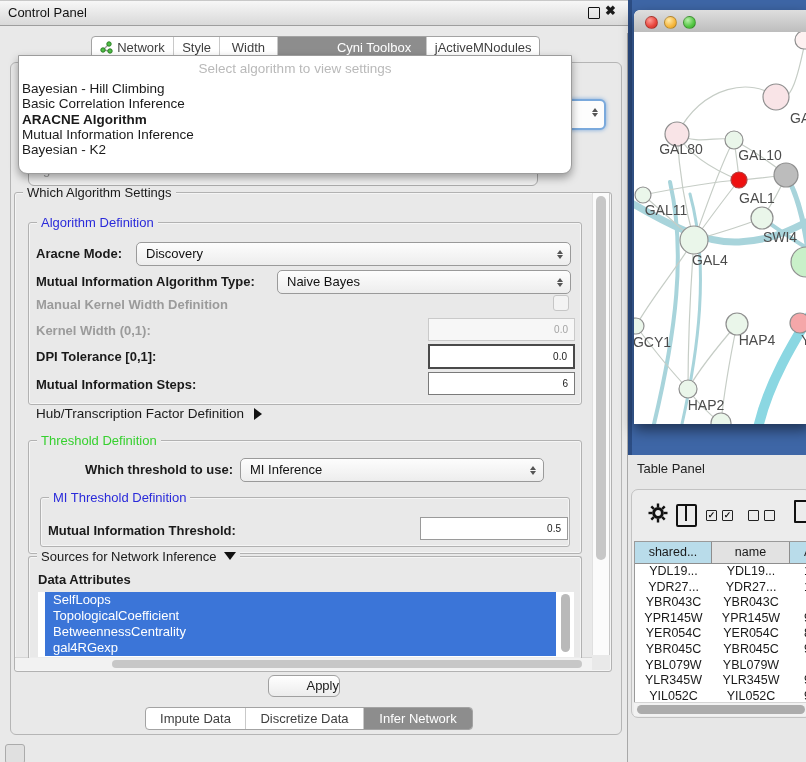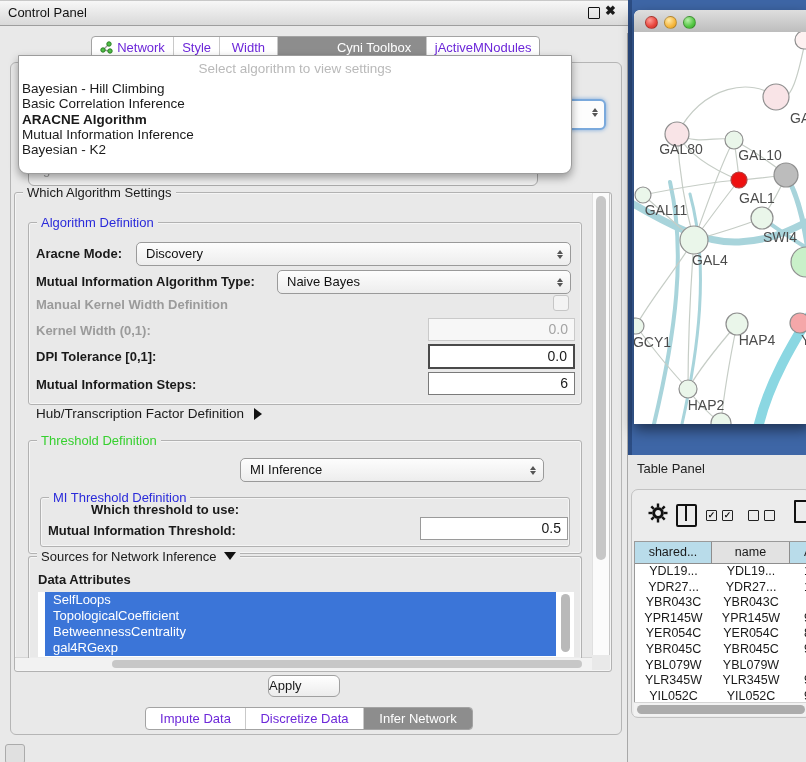--- a/index.html
+++ b/index.html
@@ -11,21 +11,21 @@
   #cp-titlebar{left:0;top:8;width:628px;height:24px;
     background:linear-gradient(#f7f7f7,#d9d9d9);border-top:1px solid #c8c8c8;border-bottom:1px solid #9e9e9e;}
   #cp-title{left:8px;top:4px;font-size:13px;color:#111;}
   .tb-icon{top:6px;width:10px;height:10px;cursor:default;}
   #float-icon{left:588px;border:1.5px solid #111;border-radius:1px;}
   #close-icon{left:605px;font-weight:bold;font-size:13px;line-height:10px;top:5px;width:14px;height:14px;}
   #cp-body{left:0;top:33px;width:627px;height:729px;background:#e9e9e9;border-right:1px solid #a8a8a8;}
 
   
   .seg-bar{display:flex;background:#fff;border:1px solid #a3a3a3;border-radius:4px;overflow:hidden;height:21px;}
-  .seg{display:flex;align-items:center;justify-content:center;font-size:13px;color:#6d28d9;
+  .seg{display:flex;align-items:center;justify-content:center;font-size:13px;color:#404040;
        border-right:1px solid #c9c9c9;white-space:nowrap;cursor:default;}
   .seg:last-child{border-right:none;}
   .seg.sel{background:#8d8d8d;color:#fff;}
   #top-tabs{left:91px;top:36px;width:447px;}
   #bottom-tabs{left:145px;top:707px;width:326px;}
 
   
   #cp-outer{left:10px;top:62px;width:610px;height:671px;border:1px solid #b5b5b5;border-radius:6px;background:#e9e9e9;}
 
   
@@ -51,34 +51,34 @@
   .lbl.dis{color:#9b9b9b;}
 
   
   .combo{background:linear-gradient(#fdfdfd,#ededed);border:1px solid #9a9a9a;border-radius:5px;
      height:22px;line-height:21px;padding-left:9px;font-size:13px;color:#111;}
   .stepper{position:absolute;width:11px;height:14px;display:flex;flex-direction:column;align-items:center;
      justify-content:center;gap:1px;}
   .stepper i{display:block;width:0;height:0;border-left:3.5px solid transparent;border-right:3.5px solid transparent;}
   .stepper .up{border-bottom:4px solid #555;}
   .stepper .dn{border-top:4px solid #555;}
-  .inp{background:#fff;text-align:right;padding-right:6px;font-size:14px;line-height:21px;height:21px;}
+  .inp{background:#fff;text-align:right;padding-right:6px;font-size:10px;line-height:21px;height:21px;}
   .checkbox{width:14px;height:14px;border:1px solid #c6c6c6;border-radius:3px;background:#f3f3f3;}
 
   
   .attr-row{height:16px;line-height:16px;background:#3b75d8;color:#fff;font-size:13px;padding-left:8px;}
 
   
   .sb-track-v{background:#fbfbfb;border-left:1px solid #e0e0e0;border-right:1px solid #c9c9c9;}
   .sb-thumb{background:#c7c7c7;border-radius:5px;}
   .sb-track-h{background:#f2f2f2;border-top:1px solid #d5d5d5;}
 
   
   .btn{border:1px solid #a0a0a0;border-radius:6px;background:linear-gradient(#fff,#ececec);
-     text-align:left;font-size:13px;line-height:20px;cursor:default;}
+     text-align:right;font-size:13px;line-height:20px;cursor:default;}
 
   
   #desktop{left:628px;top:0;width:178px;height:455px;
      background:linear-gradient(90deg,#2c4d84 0 4px,#3e66a6 4px);}
   #net-win{left:634px;top:10px;width:176px;height:414px;background:#fff;border-radius:6px 6px 0 0;
      box-shadow:0 6px 14px rgba(0,0,0,.5);overflow:hidden;}
   #net-titlebar{left:0;top:0;width:176px;height:22px;background:linear-gradient(#dedede,#bdbdbd);
      border-bottom:1px solid #8f8f8f;border-radius:6px 6px 0 0;}
   .light{top:5.5px;width:11px;height:11px;border-radius:50%;border:1px solid rgba(0,0,0,.25);}
   #light-red{left:11px;background:radial-gradient(circle at 35% 30%,#ff9d96,#e8453c 60%,#c33127);}
@@ -200,21 +200,21 @@
 <div class="abs inp" style="left:428px;top:372px;width:139px;border:1px solid #7a7a7a;">6</div>
 
 <div class="abs" style="left:36px;top:406px;font-size:13.5px;">
   <span>Hub/Transcription Factor Definition</span>
   <span style="display:inline-block;margin-left:6px;width:0;height:0;border-top:6px solid transparent;border-bottom:6px solid transparent;border-left:8px solid #111;vertical-align:-2px;"></span>
 </div>
 
 <div class="abs gb" style="left:28px;top:440px;width:552px;height:112px;">
   <span class="gb-title t-green">Threshold Definition</span>
 </div>
-<div class="abs lbl" style="left:91px;top:462px;margin-top:40px;">Which threshold to use:</div>
+<div class="abs lbl" style="left:85px;top:462px;">Which threshold to use:</div>
 <div class="abs combo" style="left:240px;top:458px;width:293px;">
   <span>MI Inference</span>
   <div class="abs stepper" style="right:5px;top:4px;">
       <i class="up"></i>
       <i class="dn"></i>
     </div>
 </div>
 <div class="abs gb" style="left:40px;top:497px;width:528px;height:48px;">
   <span class="gb-title t-blue">MI Threshold Definition</span>
 </div>

